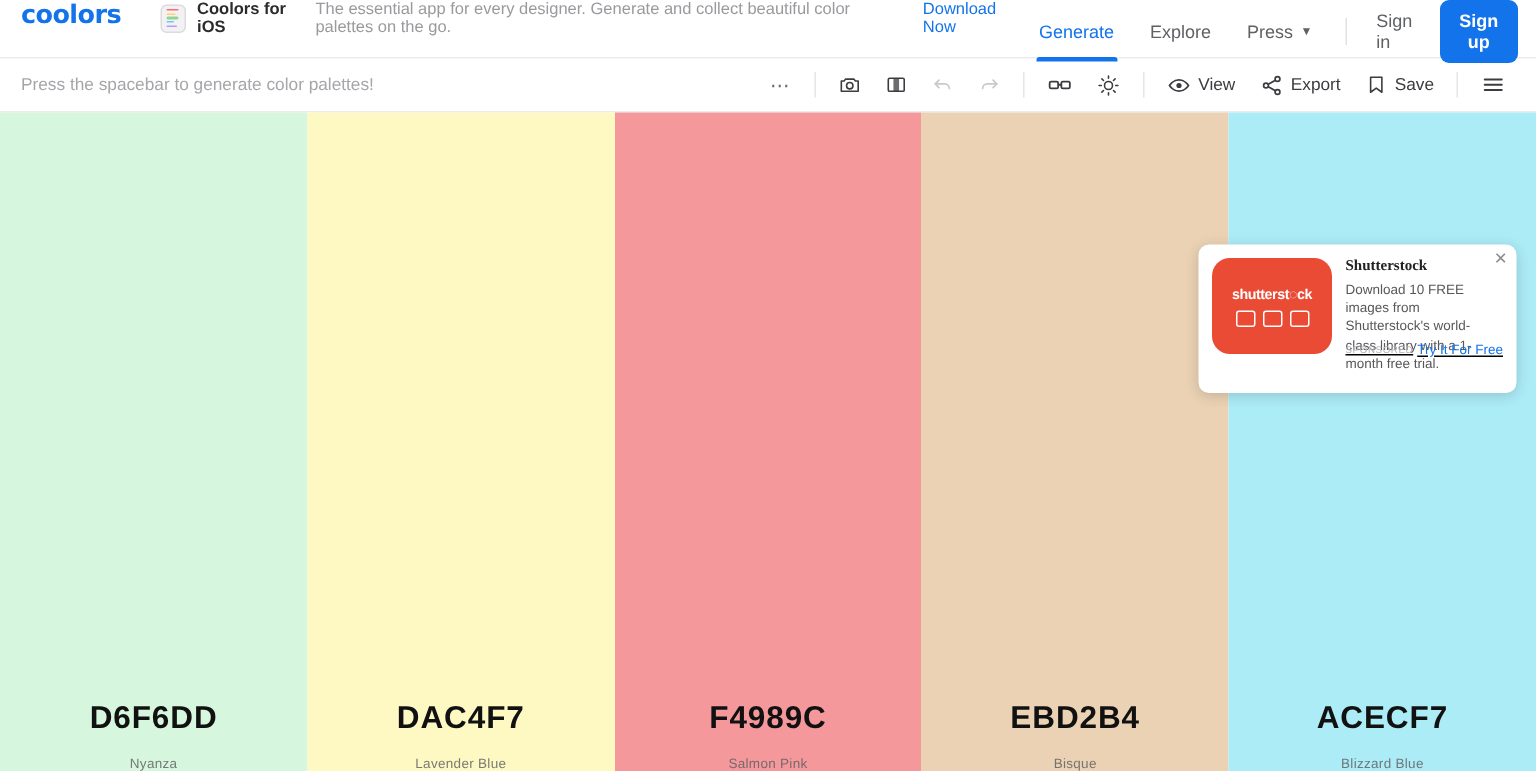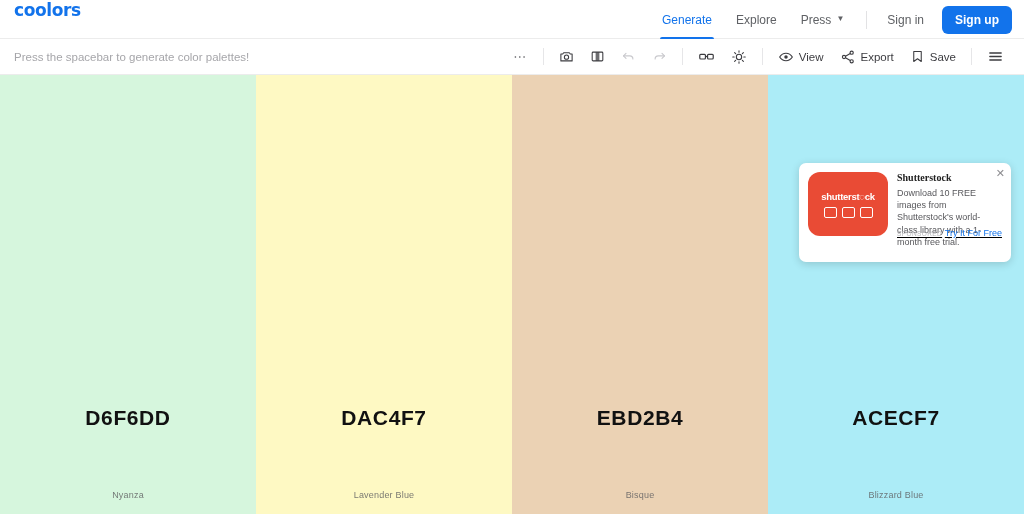--- a/index.html
+++ b/index.html
@@ -82,21 +82,21 @@
   .tsep { width: 1px; height: 17px; background: #e6e6e8; margin: 0 7px; }
   .dots { letter-spacing: 1.5px; font-size: 13px; color: #6a6a6e; padding: 0 8px; cursor: pointer; }
   svg { display: block; }
 
   
   .palette { flex: 1 1 auto; display: flex; width: 1024px; position: relative; }
   .swatch {
     flex: 1 1 0; position: relative;
     display: flex; flex-direction: column;
     align-items: center; justify-content: flex-end;
-    padding-bottom: 14px; cursor: pointer; gap: 47px;
+    cursor: pointer;
   }
   .hex {
     font-size: 21px; font-weight: bold; letter-spacing: 0.6px;
     color: #111; font-family: "Liberation Sans", sans-serif;
     margin-bottom: 13px;
   }
   .cname { font-size: 9px; color: #5e5e60; opacity: .82; letter-spacing: .2px; text-align: center; }
 
   
   .ad {
@@ -133,20 +133,32 @@
   }
 </style>
 </head>
 <body>
 
 <div id="app">
 
   <div class="topbar">
     <div class="logo">coolors</div>
 
+    <div class="promo">
+      <div class="ios-icon">
+        <i></i>
+          <i></i>
+          <i></i>
+          <i></i>
+          <i></i>
+      </div>
+      <span class="promo-title">Coolors for iOS</span>
+      <span class="promo-text">The essential app for every designer. Generate and collect beautiful color palettes on the go.</span>
+      <span class="promo-link">Download Now</span>
+    </div>
 
     <div class="nav">
       <div class="nav-item active">
         <span>Generate</span>
       </div>
       <div class="nav-item">
         <span>Explore</span>
       </div>
       <div class="nav-item">
         <span>Press</span>
@@ -254,20 +266,24 @@
     <div class="swatch" style="background:#D6F6DD">
       <div class="hex">D6F6DD</div>
       <div class="cname">Nyanza</div>
     </div>
 
     <div class="swatch" style="background:#fef9c3">
       <div class="hex">DAC4F7</div>
       <div class="cname">Lavender Blue</div>
     </div>
 
+    <div class="swatch" style="background:#F4989C">
+      <div class="hex">F4989C</div>
+      <div class="cname">Salmon Pink</div>
+    </div>
 
     <div class="swatch" style="background:#EBD2B4">
       <div class="hex">EBD2B4</div>
       <div class="cname">Bisque</div>
     </div>
 
     <div class="swatch" style="background:#ACECF7">
       <div class="hex">ACECF7</div>
       <div class="cname">Blizzard Blue</div>
     </div>

